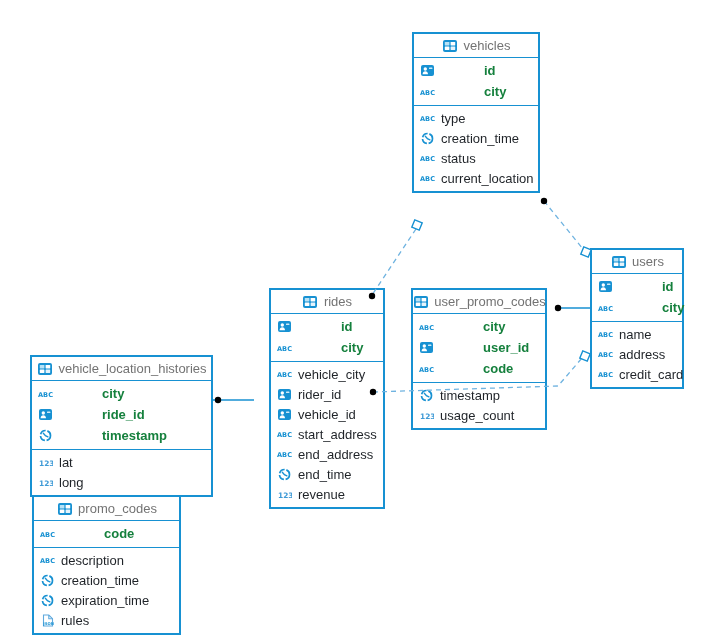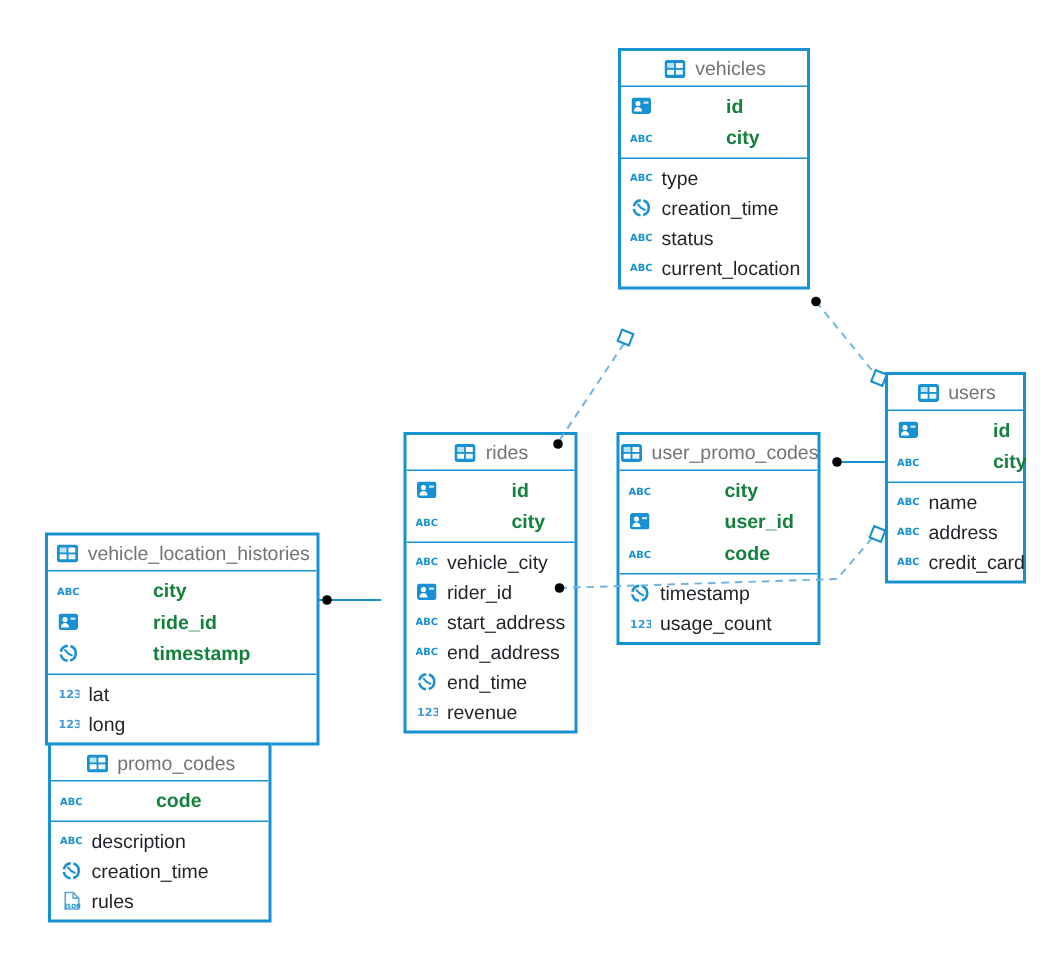--- a/index.html
+++ b/index.html
@@ -280,20 +280,31 @@
               <rect width="13" height="11" rx="2" fill="#1791d2"></rect>
               <circle cx="4.3" cy="4" r="1.7" fill="#fff"></circle>
               <path d="M1.6 9.3 c0-1.9 1.2-3 2.7-3 s2.7 1.1 2.7 3 z" fill="#fff"></path>
               <rect x="8" y="2.6" width="3.4" height="1.5" rx="0.4" fill="#cfe9f7"></rect>
             </svg>
           </span>
           <span class="cname">rider_id</span>
         </div>
         <div class="trow">
           <span class="cicon">
+            <svg width="13" height="11" viewBox="0 0 13 11">
+              <rect width="13" height="11" rx="2" fill="#1791d2"></rect>
+              <circle cx="4.3" cy="4" r="1.7" fill="#fff"></circle>
+              <path d="M1.6 9.3 c0-1.9 1.2-3 2.7-3 s2.7 1.1 2.7 3 z" fill="#fff"></path>
+              <rect x="8" y="2.6" width="3.4" height="1.5" rx="0.4" fill="#cfe9f7"></rect>
+            </svg>
+          </span>
+          <span class="cname">vehicle_id</span>
+        </div>
+        <div class="trow">
+          <span class="cicon">
             <svg width="16" height="8" viewBox="0 0 16 8">
               <text x="0" y="6.8" font-size="6.6" font-weight="bold" font-family="'DejaVu Sans',sans-serif" fill="#1791d2">ABC</text>
             </svg>
           </span>
           <span class="cname">start_address</span>
         </div>
         <div class="trow">
           <span class="cicon">
             <svg width="16" height="8" viewBox="0 0 16 8">
               <text x="0" y="6.8" font-size="6.6" font-weight="bold" font-family="'DejaVu Sans',sans-serif" fill="#1791d2">ABC</text>
@@ -415,20 +426,29 @@
           <span class="cname">description</span>
         </div>
         <div class="trow">
           <span class="cicon">
             <svg width="13" height="13" viewBox="0 0 13 13">
               <circle cx="6.5" cy="6.5" r="5" fill="none" stroke="#1791d2" stroke-width="1.7" stroke-dasharray="6.5 1.8"></circle>
               <path d="M6.5 6.8 L4.3 4.3 M6.4 6.6 L8.9 7.9" stroke="#1791d2" stroke-width="1.3" stroke-linecap="round" fill="none"></path>
             </svg>
           </span>
           <span class="cname">creation_time</span>
+        </div>
+        <div class="trow">
+          <span class="cicon">
+            <svg width="13" height="13" viewBox="0 0 13 13">
+              <circle cx="6.5" cy="6.5" r="5" fill="none" stroke="#1791d2" stroke-width="1.7" stroke-dasharray="6.5 1.8"></circle>
+              <path d="M6.5 6.8 L4.3 4.3 M6.4 6.6 L8.9 7.9" stroke="#1791d2" stroke-width="1.3" stroke-linecap="round" fill="none"></path>
+            </svg>
+          </span>
+          <span class="cname">expiration_time</span>
         </div>
         <div class="trow">
           <span class="cicon">
             <svg width="12" height="13" viewBox="0 0 12 13">
               <path d="M1.5 1 h5.3 l3.7 3.7 V12 H1.5 Z" fill="none" stroke="#5fa9dd" stroke-width="1.1"></path>
               <path d="M6.8 1 v3.7 h3.7" fill="none" stroke="#5fa9dd" stroke-width="1.1"></path>
               <text x="1.3" y="11" font-size="3.8" font-weight="bold" font-family="'DejaVu Sans',sans-serif" fill="#1791d2">JSON</text>
             </svg>
           </span>
           <span class="cname">rules</span>

